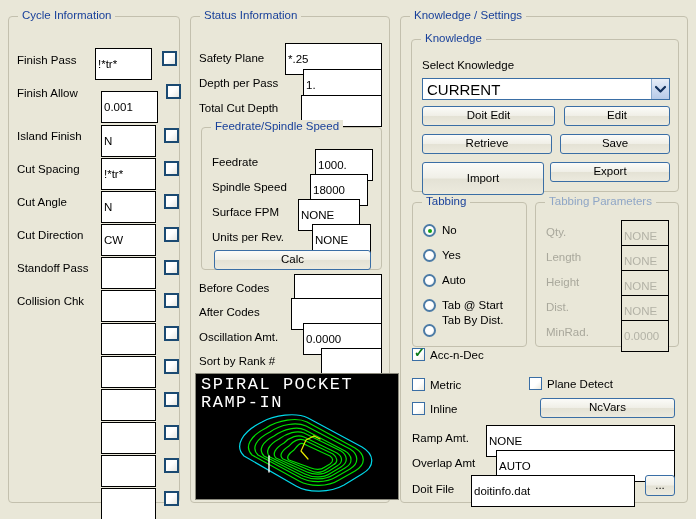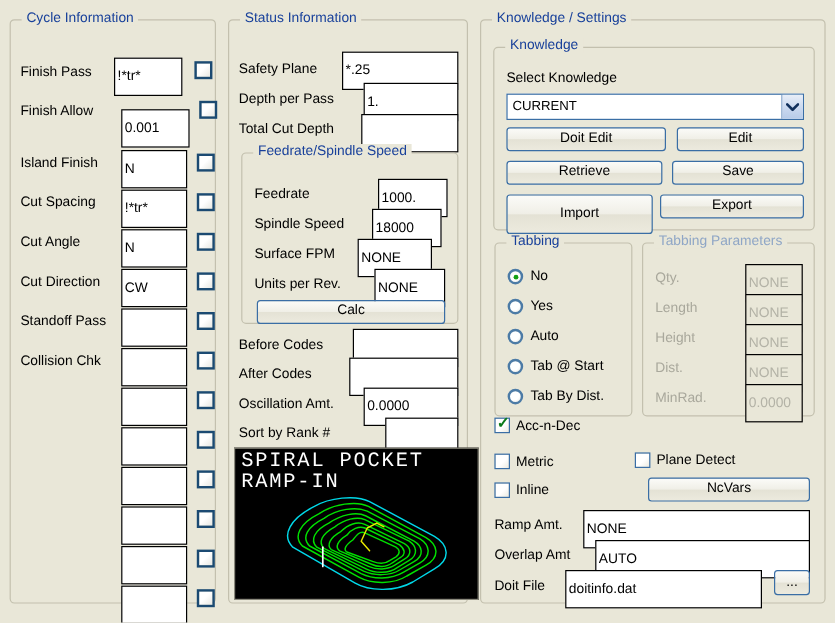--- a/index.html
+++ b/index.html
@@ -141,21 +141,21 @@
     position: absolute;
     box-sizing: border-box;
     background: #ffffff;
     border: 1px solid #3a6ea5;
     display: flex;
     align-items: center;
   }
   .combo .val {
     flex: 1;
     padding-left: 4px;
-    font-size: 11px;
+    font-size: 15px;
     color: #000;
   }
   .combo .arrowbox {
     width: 18px;
     height: 100%;
     box-sizing: border-box;
     background: linear-gradient(180deg,#e8eef8 0%,#ccdaf0 50%,#b7cbe8 100%);
     border-left: 1px solid #8aa9cc;
     display: flex;
     align-items: center;
@@ -346,21 +346,21 @@
       <div class="rb" style="left:10px; top:46px;"></div>
       <span class="cblabel" style="left:29px; top:46px;">Yes</span>
 
       <div class="rb" style="left:10px; top:71px;"></div>
       <span class="cblabel" style="left:29px; top:71px;">Auto</span>
 
       <div class="rb" style="left:10px; top:96px;"></div>
       <span class="cblabel" style="left:29px; top:96px;">Tab @ Start</span>
 
       <div class="rb" style="left:10px; top:121px;"></div>
-      <span class="cblabel" style="left:29px; top:121px;">Tab By Dist.</span>
+      <span class="cblabel" style="left:29px; top:111px;">Tab By Dist.</span>
     </div>
 
     <div class="group" style="left:134px; top:185px; width:144px; height:145px;">
       <span class="legend" style="color:#8fa6c6;">Tabbing Parameters</span>
 
       <span class="lbl dim" style="left:10px; top:22px;">Qty.</span>
       <input class="tf dim" disabled="" style="left: 85px; top: 17px; width: 48px; height: 21px;" value="NONE">
 
       <span class="lbl dim" style="left:10px; top:47px;">Length</span>
       <input class="tf dim" disabled="" style="left: 85px; top: 42px; width: 48px; height: 21px;" value="NONE">

